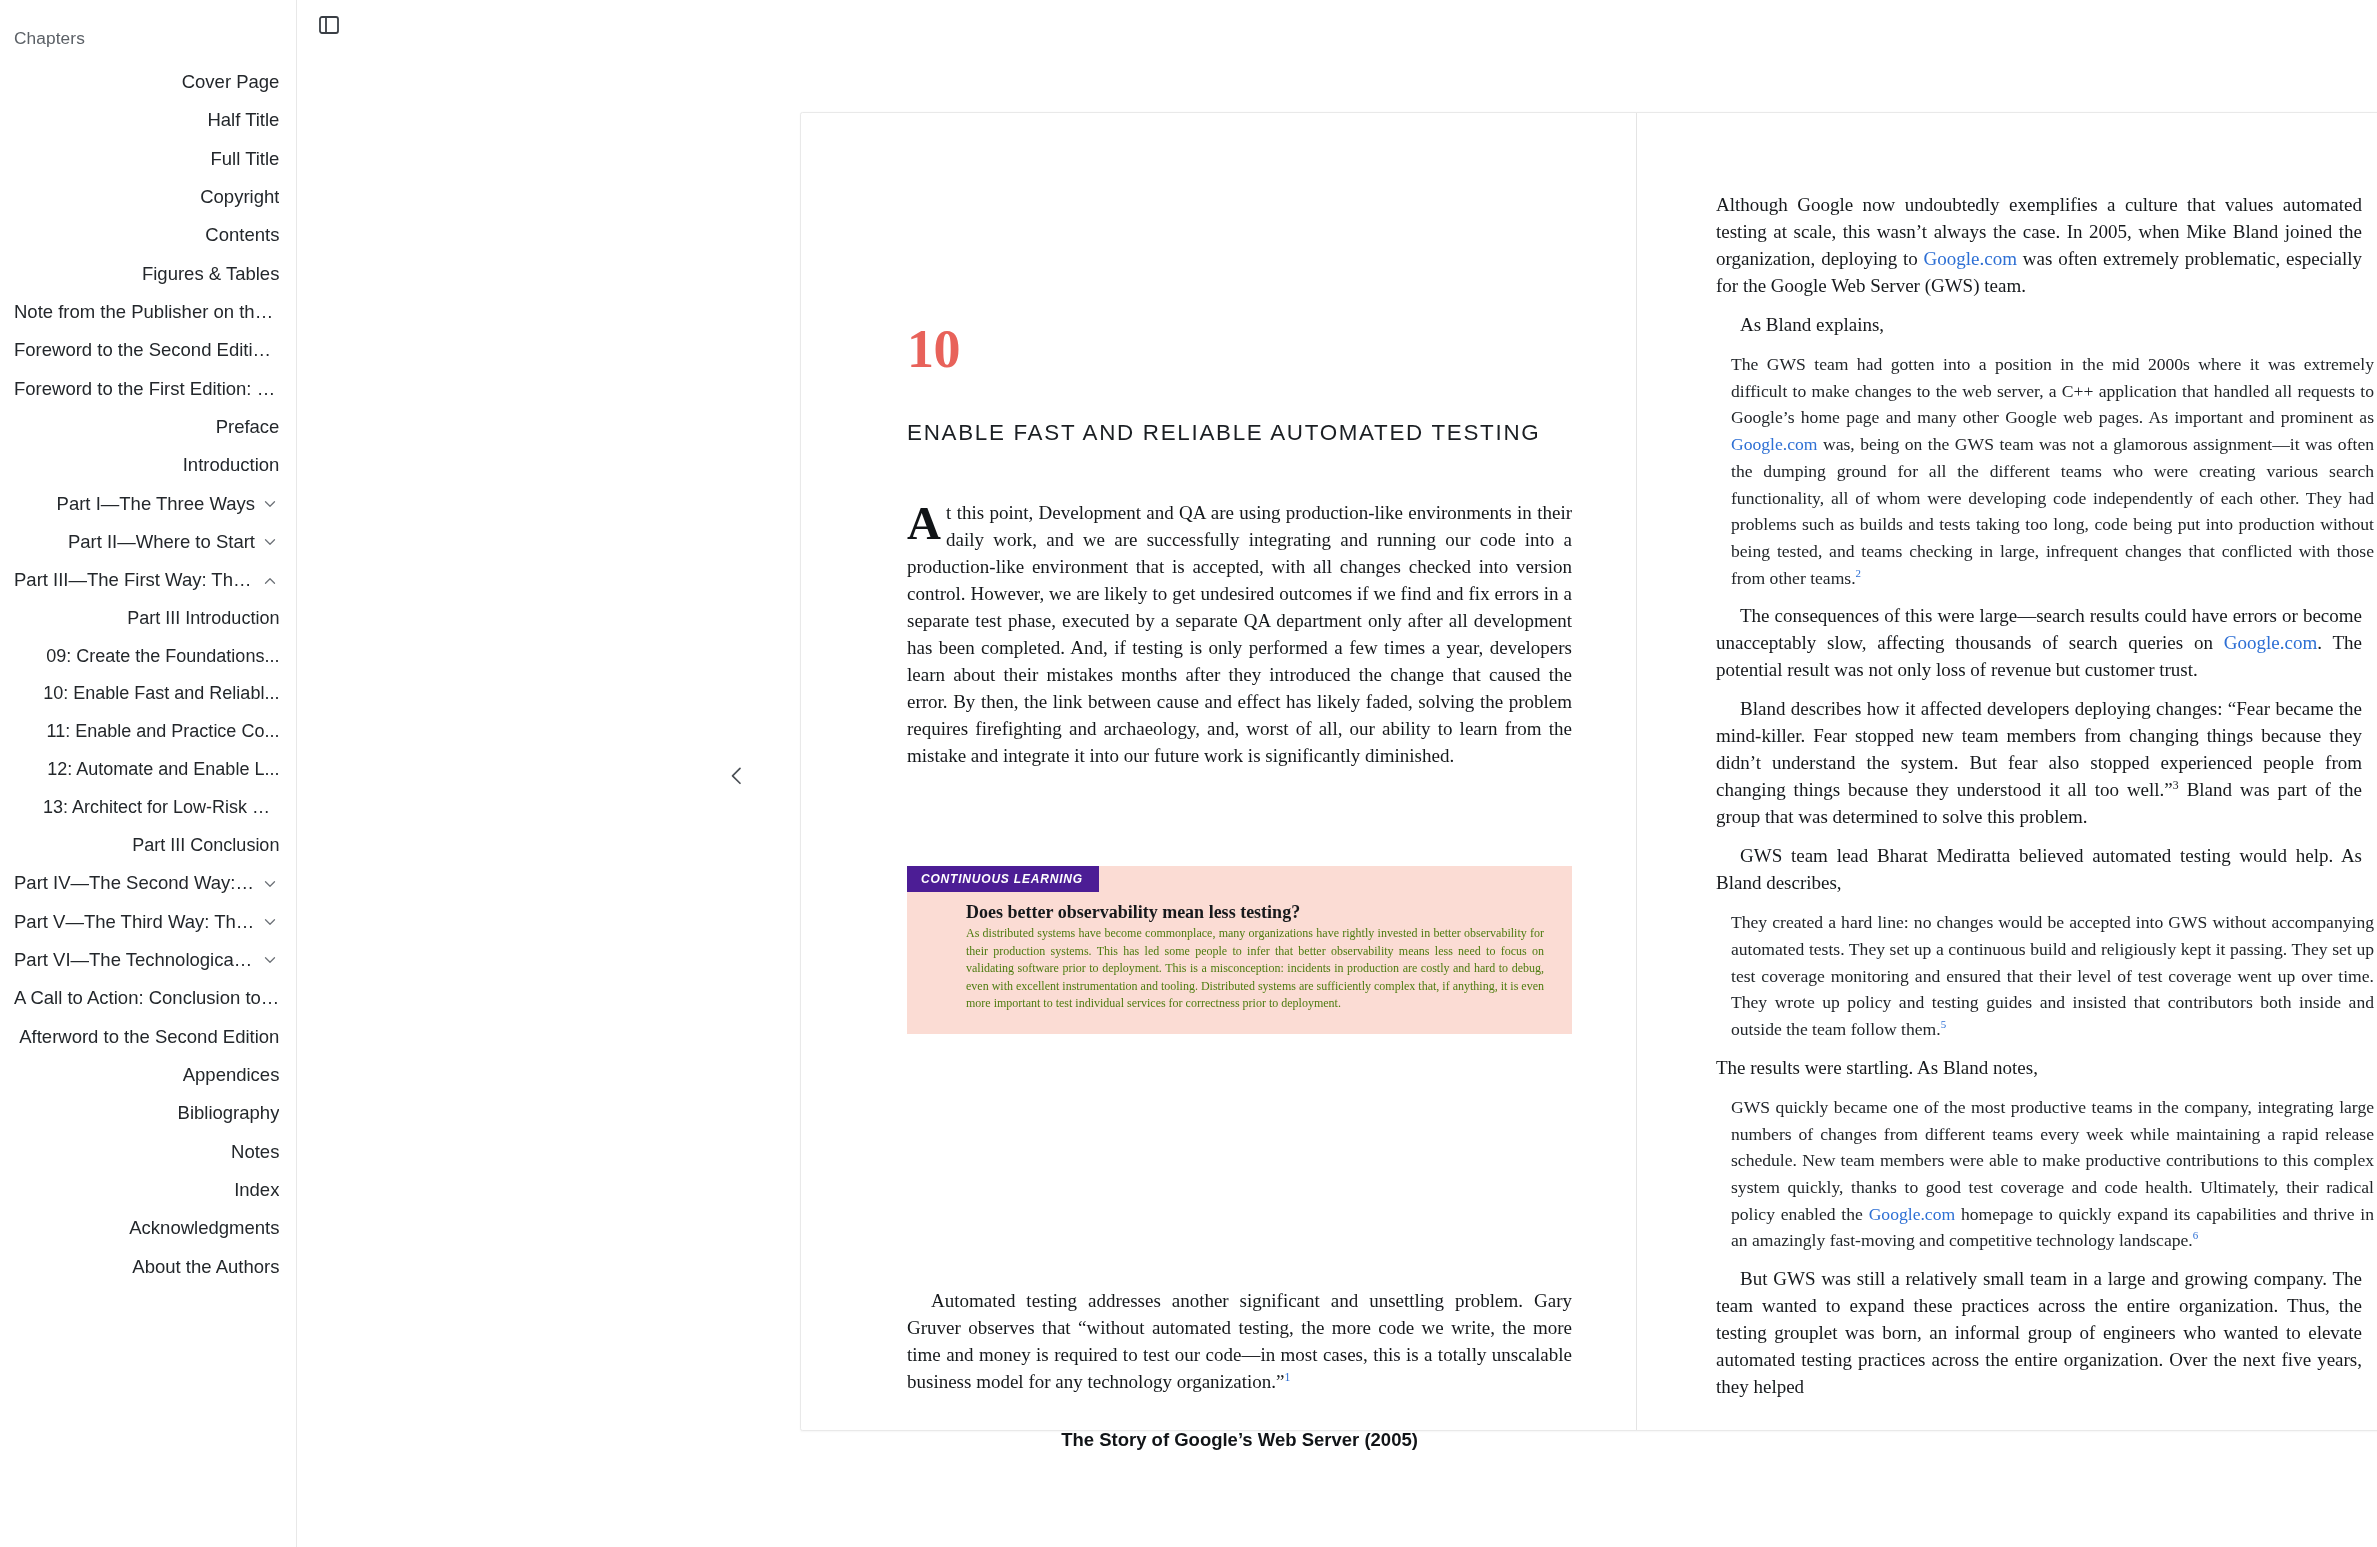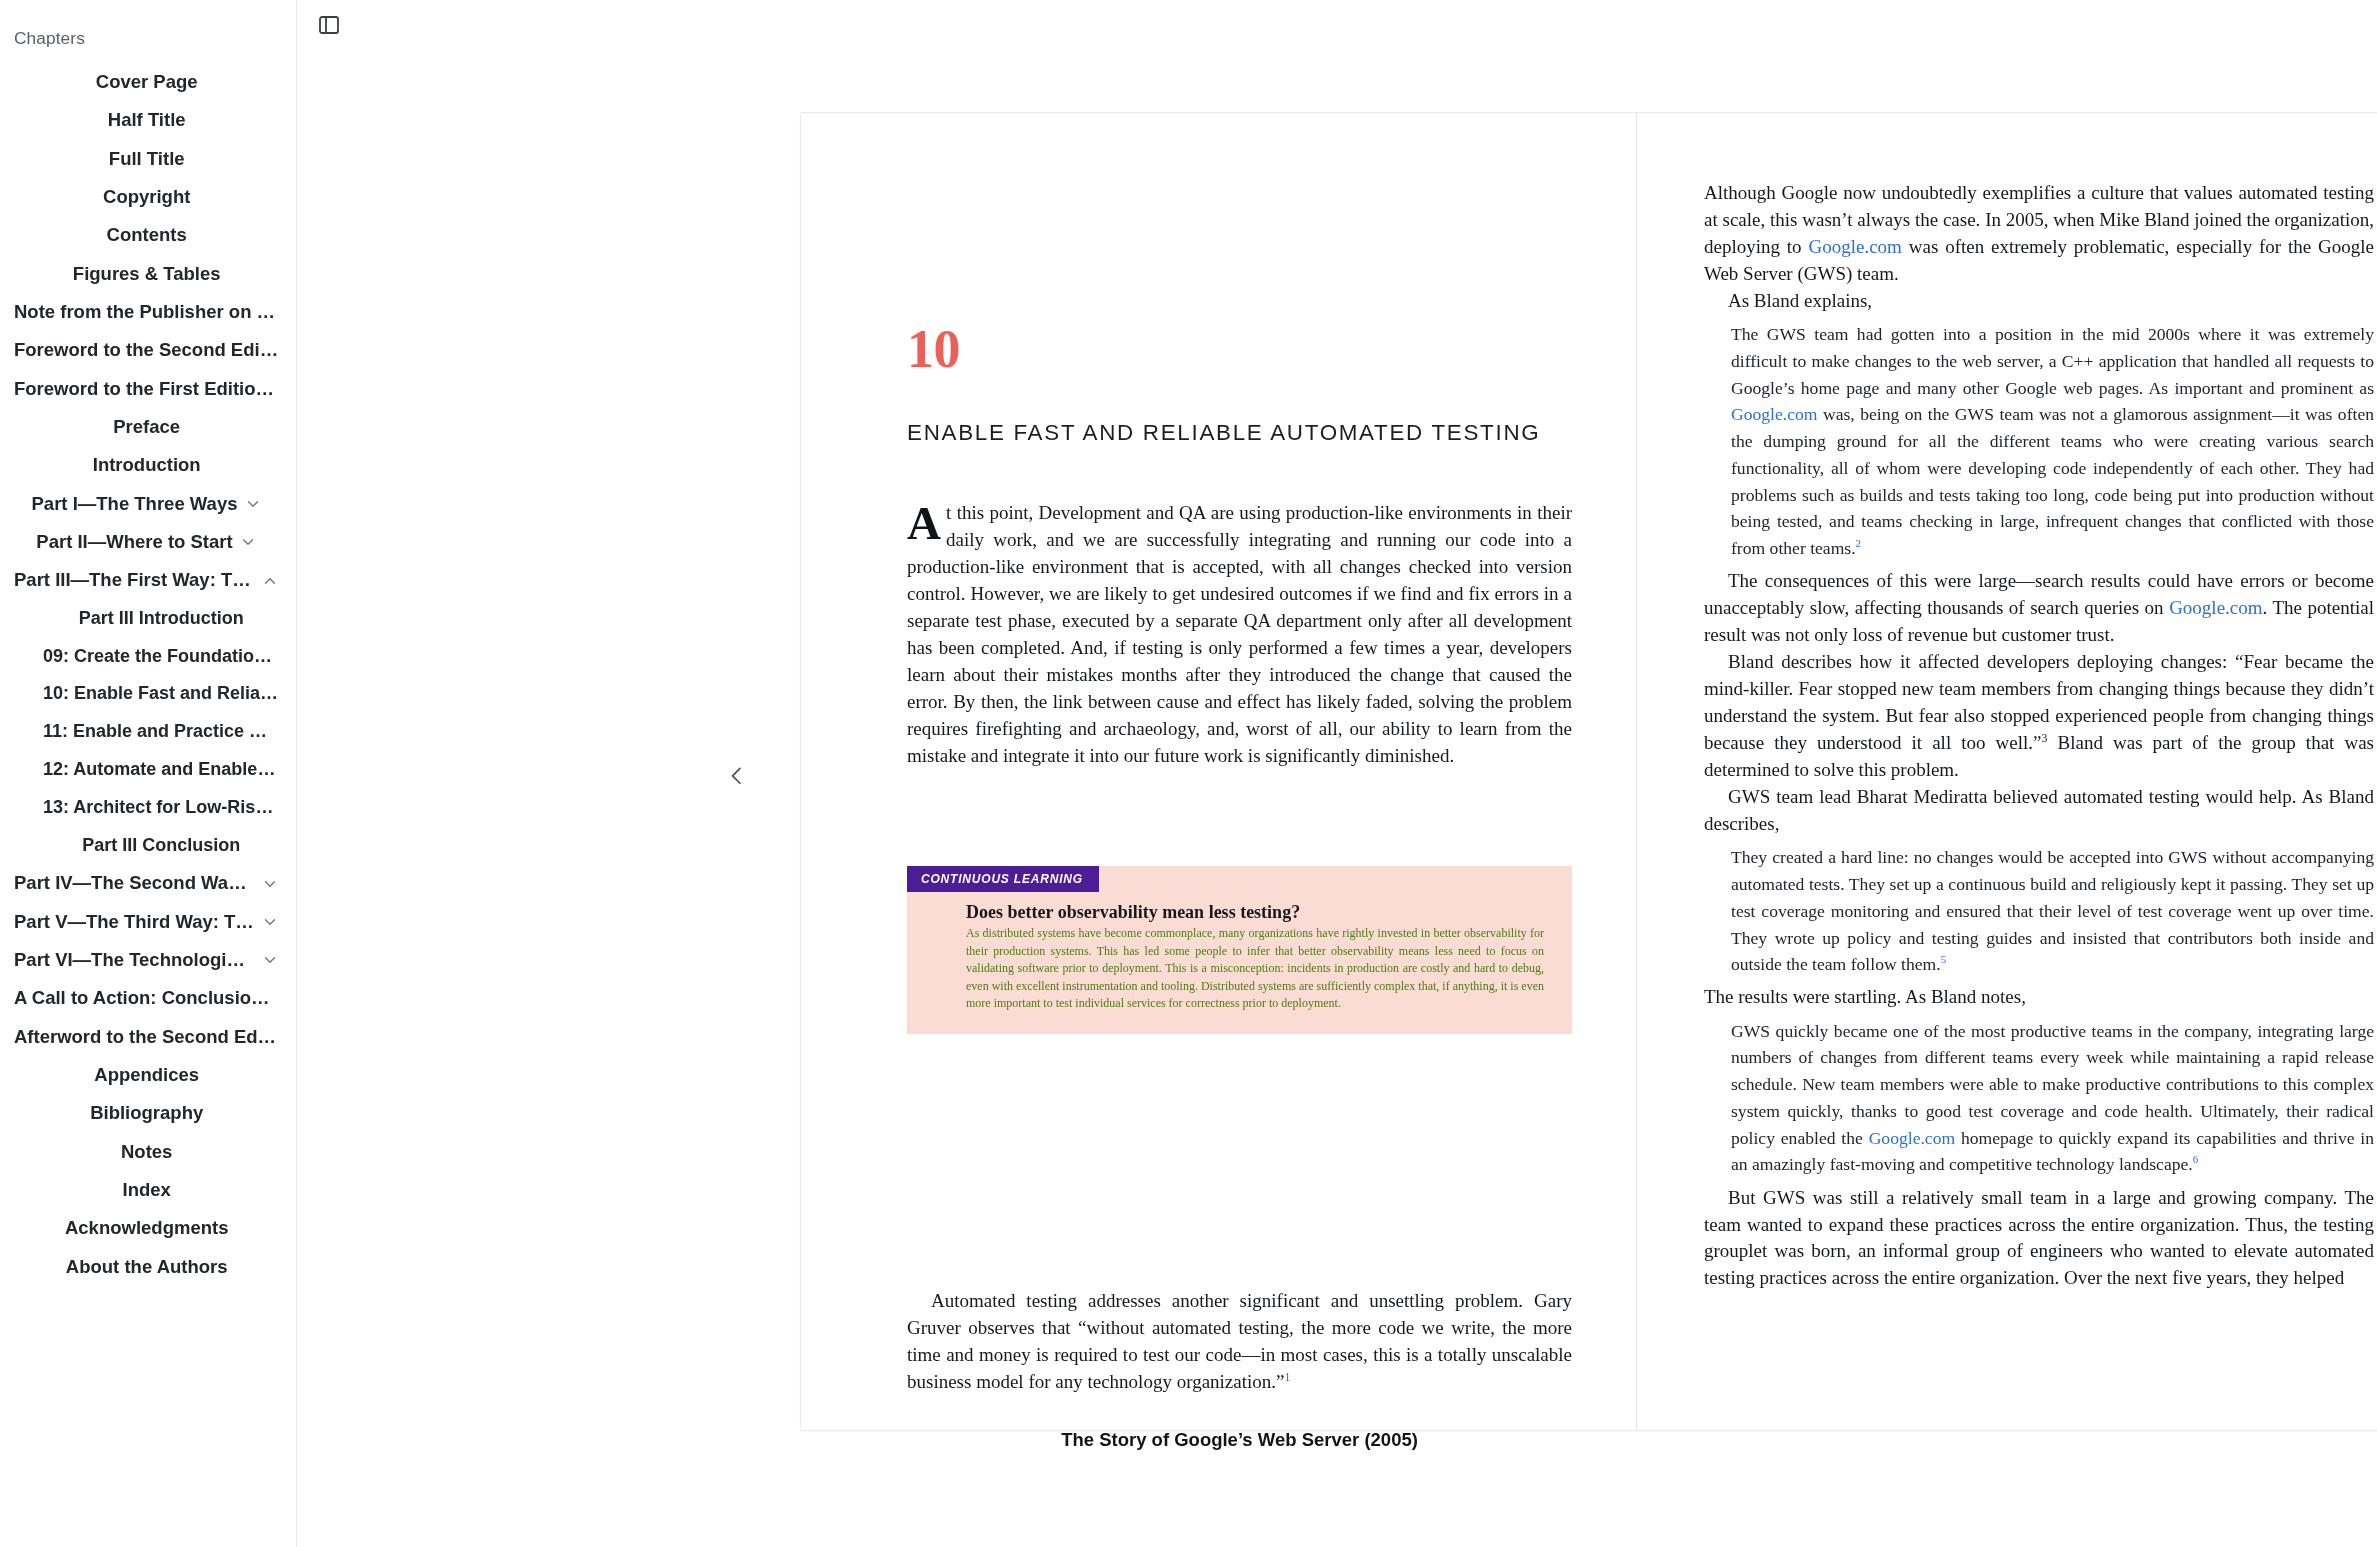--- a/index.html
+++ b/index.html
@@ -28,29 +28,28 @@
   }
   .sidebar-title {
     font-size: 17.3px;
     color: #5b6066;
     padding: 28px 0 14px 14px;
     letter-spacing: 0.1px;
   }
   .toc-item {
     display: flex;
     align-items: center;
-    justify-content: center;
+    justify-content: flex-end;
     padding: 9px 16.6px 9px 14px;
     font-size: 18.5px;
     color: #23272b;
     line-height: 1.1;
     cursor: pointer;
     white-space: nowrap;
     overflow: hidden;
-    font-weight: bold;
   }
   .toc-item .lbl {
     overflow: hidden;
     text-overflow: ellipsis;
     white-space: nowrap;
   }
   .toc-item.sub {
     padding-left: 43px;
     font-size: 18px;
   }
@@ -207,21 +206,21 @@
 
   
   #right-inner {
     position: absolute;
     left: 67px; top: 67px;
     width: 670px;
     font-family: "Liberation Serif", serif;
     color: #16191c;
   }
   #right-inner p {
-    margin: 0;
+    margin: 12px;
     font-size: 19px;
     line-height: 1.42;
     text-align: justify;
     hyphens: auto;
   }
   #right-inner p.ind { text-indent: 24px; }
   #right-inner blockquote {
     margin: 6.4px 0 6.4px 27px;
     font-size: 17.6px;
     line-height: 1.52;

